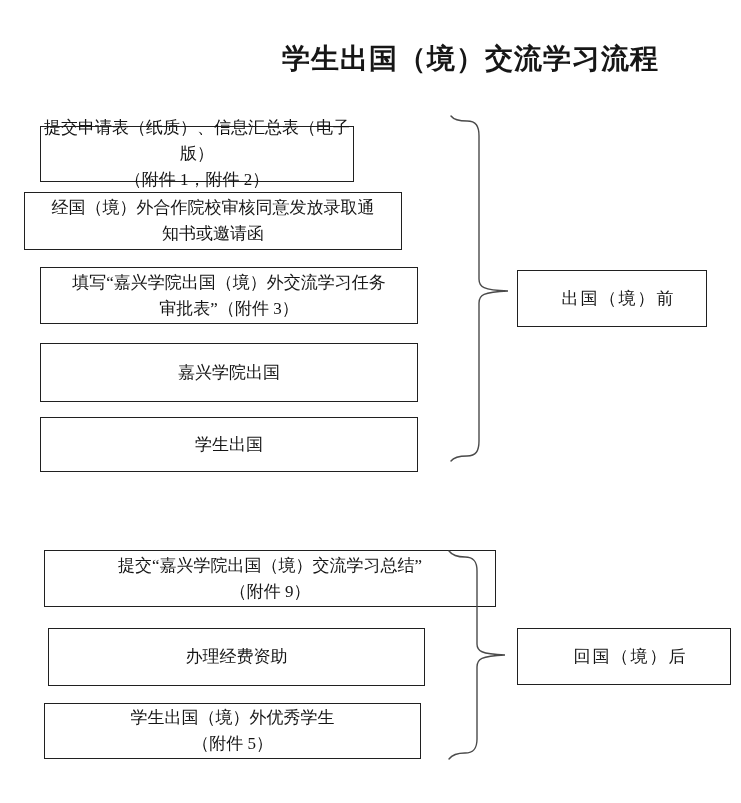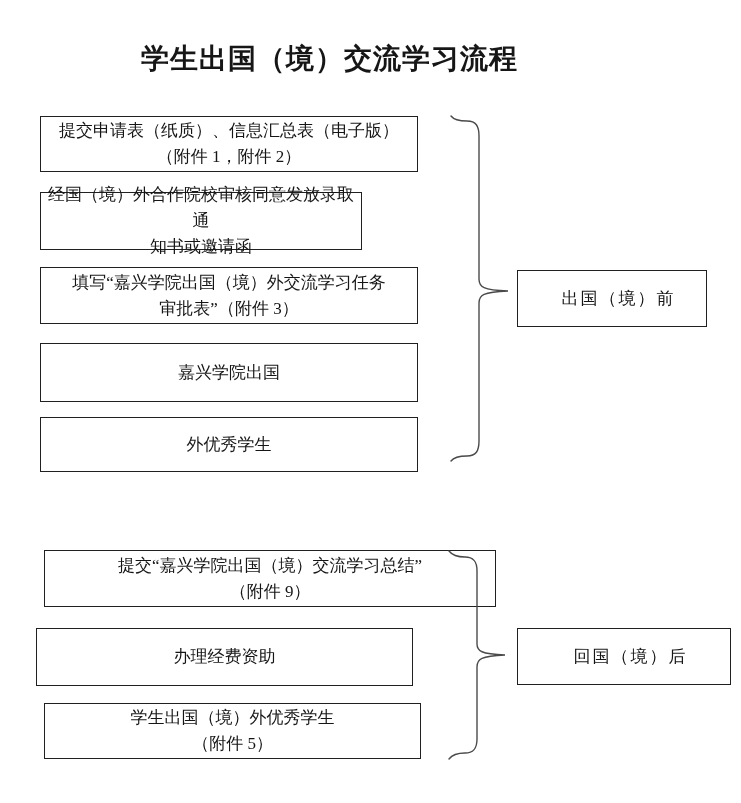--- a/index.html
+++ b/index.html
@@ -6,43 +6,43 @@
   #canvas{
     position:relative;
     width:741px;height:803px;
     background:#ffffff;
     font-family:"Liberation Serif","DejaVu Serif",serif;
     color:#111;
     overflow:hidden;
   }
   .title{
     position:absolute;left:0;top:40px;width:659px;
-    text-align:center;
+    text-align:right;
     font-size:28px;font-weight:bold;
     letter-spacing:1px;
     color:#161616;
   }
   .box{
     position:absolute;
     border:1.5px solid #202020;
     background:#ffffff;
     box-sizing:border-box;
     display:flex;flex-direction:column;
     justify-content:center;align-items:center;
     text-align:center;
     font-size:17px;line-height:26px;
     color:#151515;
   }
-  .b1{left:40px;top:116px;width:378px;height:56px}
-  .b2{left:40px;top:192px;width:322px;height:58px}
+  .b1{left:40px;top:126px;width:314px;height:56px}
+  .b2{left:24px;top:192px;width:378px;height:58px}
   .b3{left:40px;top:267px;width:378px;height:57px}
   .b4{left:40px;top:343px;width:378px;height:59px}
   .b5{left:40px;top:417px;width:378px;height:55px}
   .b6{left:44px;top:550px;width:452px;height:57px}
-  .b7{left:36px;top:628px;width:377px;height:58px}
+  .b7{left:48px;top:628px;width:377px;height:58px}
   .b8{left:44px;top:703px;width:377px;height:56px}
   .label-box{letter-spacing:2px;padding-left:13px;}
   .l1{left:517px;top:270px;width:190px;height:57px}
   .l2{left:517px;top:628px;width:214px;height:57px}
   .brace-layer{
     position:absolute;left:0;top:0;width:741px;height:803px;
     pointer-events:none;
   }
   .brace-layer path{
     fill:none;
@@ -72,21 +72,21 @@
   <div class="box b3">
     <span>填写“嘉兴学院出国（境）外交流学习任务</span>
     <span>审批表”（附件 3）</span>
   </div>
 
   <div class="box b4">
     <span>嘉兴学院出国</span>
   </div>
 
   <div class="box b5">
-    <span>外优秀学生</span>
+    <span>学生出国</span>
   </div>
 
   <div class="box b6">
     <span>提交“嘉兴学院出国（境）交流学习总结”</span>
     <span>（附件 9）</span>
   </div>
 
   <div class="box b7">
     <span>办理经费资助</span>
   </div>

